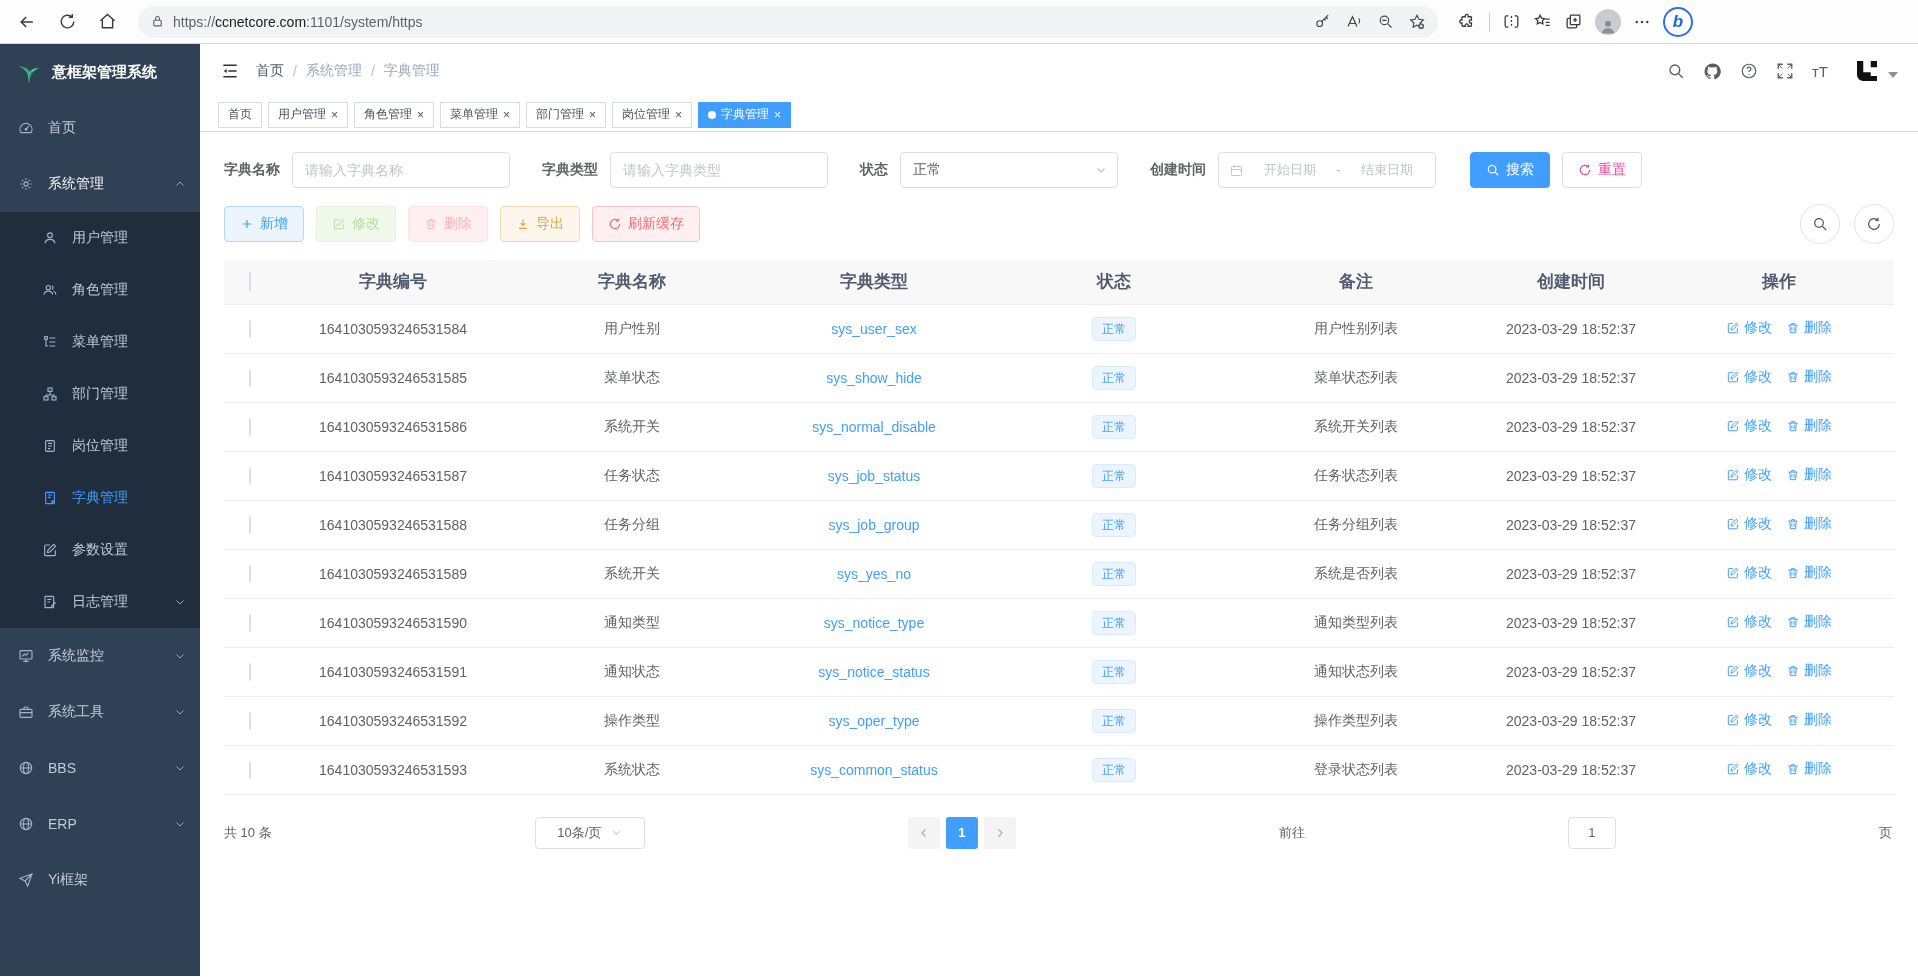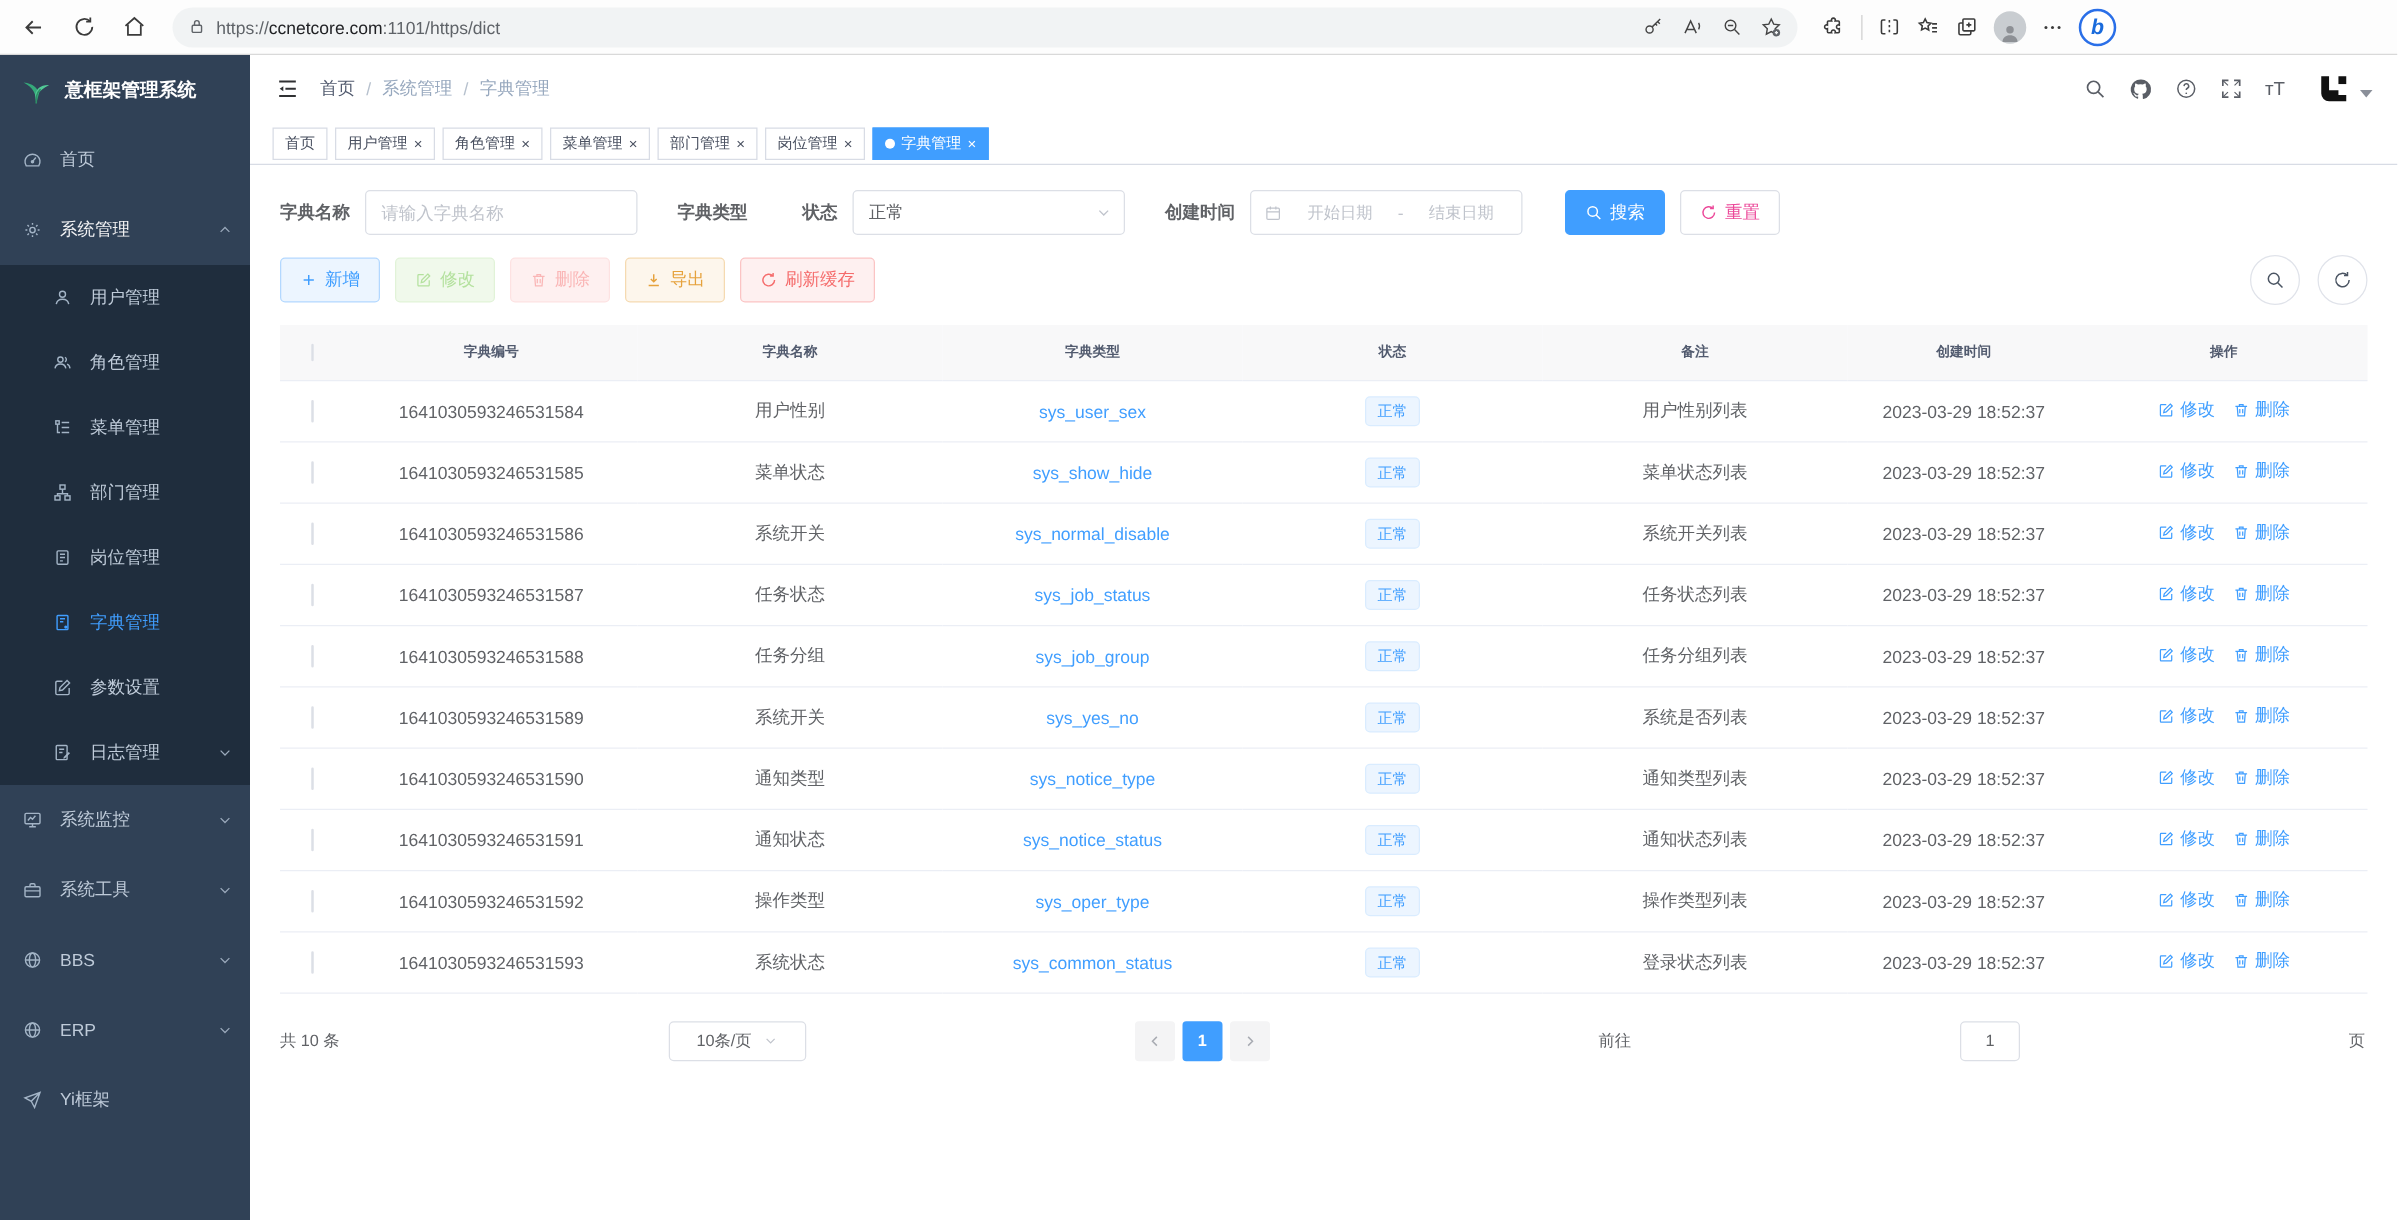--- a/index.html
+++ b/index.html
@@ -84,21 +84,21 @@
   .btn-plain-primary { background:#ecf5ff; border-color:#b3d8ff; color:#409eff;justify-content:space-between; }
   .btn-plain-success { background:#f0f9eb; border-color:#e1f3d8; color:#b3e19d; }
   .btn-plain-danger-dis { background:#fef0f0; border-color:#fde2e2; color:#fab6b6; }
   .btn-plain-warning { background:#fdf6ec; border-color:#f5dab1; color:#e6a23c; }
   .btn-plain-danger { background:#fef0f0; border-color:#fbc4c4; color:#f56c6c; }
   .toolbar-right { margin-left:auto; display:flex; align-items:center; gap:14px; }
   .circle-btn { width:40px; height:40px; border-radius:50%; border:1px solid #e0e3ea; background:#fff;
     display:flex; align-items:center; justify-content:center; color:#4b5563; cursor:pointer; }
 
   table { width:100%; border-collapse:collapse; table-layout:fixed; }
-  thead th { background:#f8f8f9; height:44px; font-weight:bold; color:#515a6e; font-size:11px; text-align:center; }
+  thead th { background:#f8f8f9; height:44px; font-weight:bold; color:#515a6e; font-size:17px; text-align:center; }
   tbody td { height:49px; border-bottom:1px solid #ebeef5; text-align:center; color:#606266; font-size:14px; }
   tbody tr:first-child td { border-top:1px solid #ebeef5; }
   .col-check { width:52px; }
   .col-id { width:234px; }
   .col-name { width:244px; }
   .col-type { width:240px; }
   .col-status { width:240px; }
   .col-remark { width:244px; }
   .col-time { width:186px; }
   .col-op { width:auto; }
@@ -141,21 +141,21 @@
         <path d="M5.5 9.5V20h13V9.5"></path>
       </svg>
   </span>
   <div class="url-pill">
     <span class="ic" style="color:#5f6368">
       <svg width="15" height="15" viewBox="0 0 24 24" fill="none" stroke="currentColor" stroke-width="1.8">
           <rect x="6" y="10" width="12" height="9" rx="1.5"></rect>
           <path d="M9 10V7a3 3 0 0 1 6 0v3"></path>
         </svg>
     </span>
-    <span class="url-text"><span>https://</span><span class="host">ccnetcore.com</span><span>:1101/https/dict</span></span>
+    <span class="url-text"><span>https://</span><span class="host">ccnetcore.com</span><span>:1101/system/https</span></span>
     <span class="pill-icons">
       <span class="ic">
         <svg width="17" height="17" viewBox="0 0 24 24" fill="none" stroke="currentColor" stroke-width="1.6">
             <circle cx="8" cy="15" r="4"></circle>
             <path d="M11 12l9-9M17 6l2.5 2.5M14.5 8.5l2 2"></path>
           </svg>
       </span>
       <span class="ic">
         <svg width="18" height="18" viewBox="0 0 24 24" fill="none" stroke="currentColor" stroke-width="1.6">
             <path d="M4 18L10 5l6 13M6 14h8"></path>
@@ -495,20 +495,21 @@
         </span>
       </div>
 
     <section class="content">
 
       <div class="filter-row">
         <span class="f-label">字典名称</span>
         <input class="f-input" placeholder="请输入字典名称" style="">
         <span class="f-gap"></span>
         <span class="f-label">字典类型</span>
+        <input class="f-input" placeholder="请输入字典类型" style="">
         <span class="f-gap"></span>
         <span class="f-label">状态</span>
         <div class="f-select">
           <span>正常</span>
           <span class="chev ic">
             <svg width="12" height="12" viewBox="0 0 24 24" fill="none" stroke="currentColor" stroke-width="2.2">
                 <path d="M5 9l7 7 7-7"></path>
               </svg>
           </span>
         </div>

